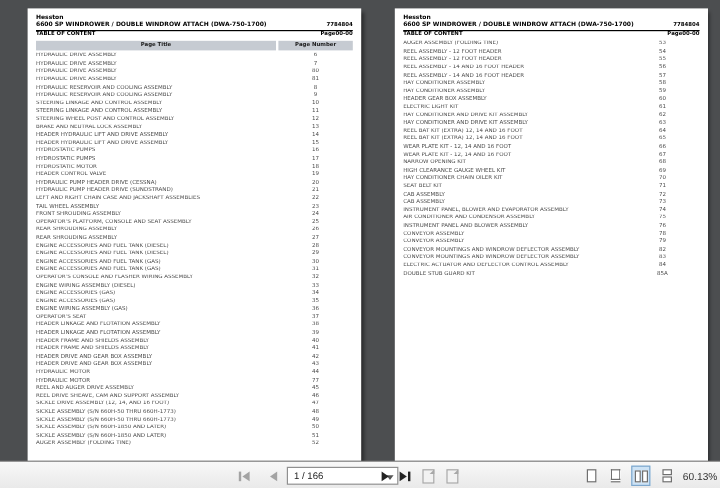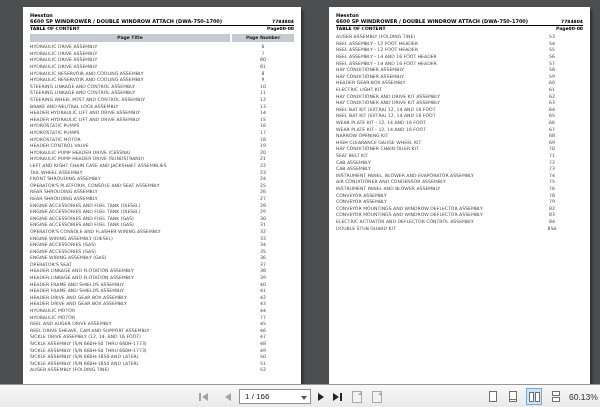--- a/index.html
+++ b/index.html
@@ -37,21 +37,21 @@
   .tb { position:absolute; top:0; height:23px; display:flex; align-items:center; }
 
   
   .tri-l { width:0;height:0;border-top:4px solid transparent;border-bottom:4px solid transparent;border-right:6px solid #222; }
   .tri-r { width:0;height:0;border-top:4px solid transparent;border-bottom:4px solid transparent;border-left:6px solid #222; }
   .dis .tri-l { border-right-color:#a3a3a3; }
   .vbar { width:1.5px; height:8px; background:#222; }
   .dis .vbar { background:#a3a3a3; }
   .navbtn { display:flex; align-items:center; gap:1px; cursor:pointer; }
 
-  .pageinput { position:absolute; left:239px; top:4px; width:72px; height:15px;
+  .pageinput { position:absolute; left:239px; top:4px; width:93px; height:15px;
                background:#fff; border:1px solid #8f8f8f; font-size:8px; color:#222;
                font-family:"Liberation Sans", sans-serif; padding:0 12px 0 5px;
                display:flex; align-items:center; }
   .caret { position:absolute; right:3px; top:6px; width:0; height:0;
            border-left:3px solid transparent; border-right:3px solid transparent;
            border-top:4px solid #555; }
 
   .viewdoc { width:10px; height:12px; border:1px solid #a8a8a8; background:#f2f2f2; position:relative; }
   .viewdoc .fold { position:absolute; right:-1px; top:-1px; width:0; height:0;
                    border-left:4px solid transparent; border-bottom:4px solid #a8a8a8; }

